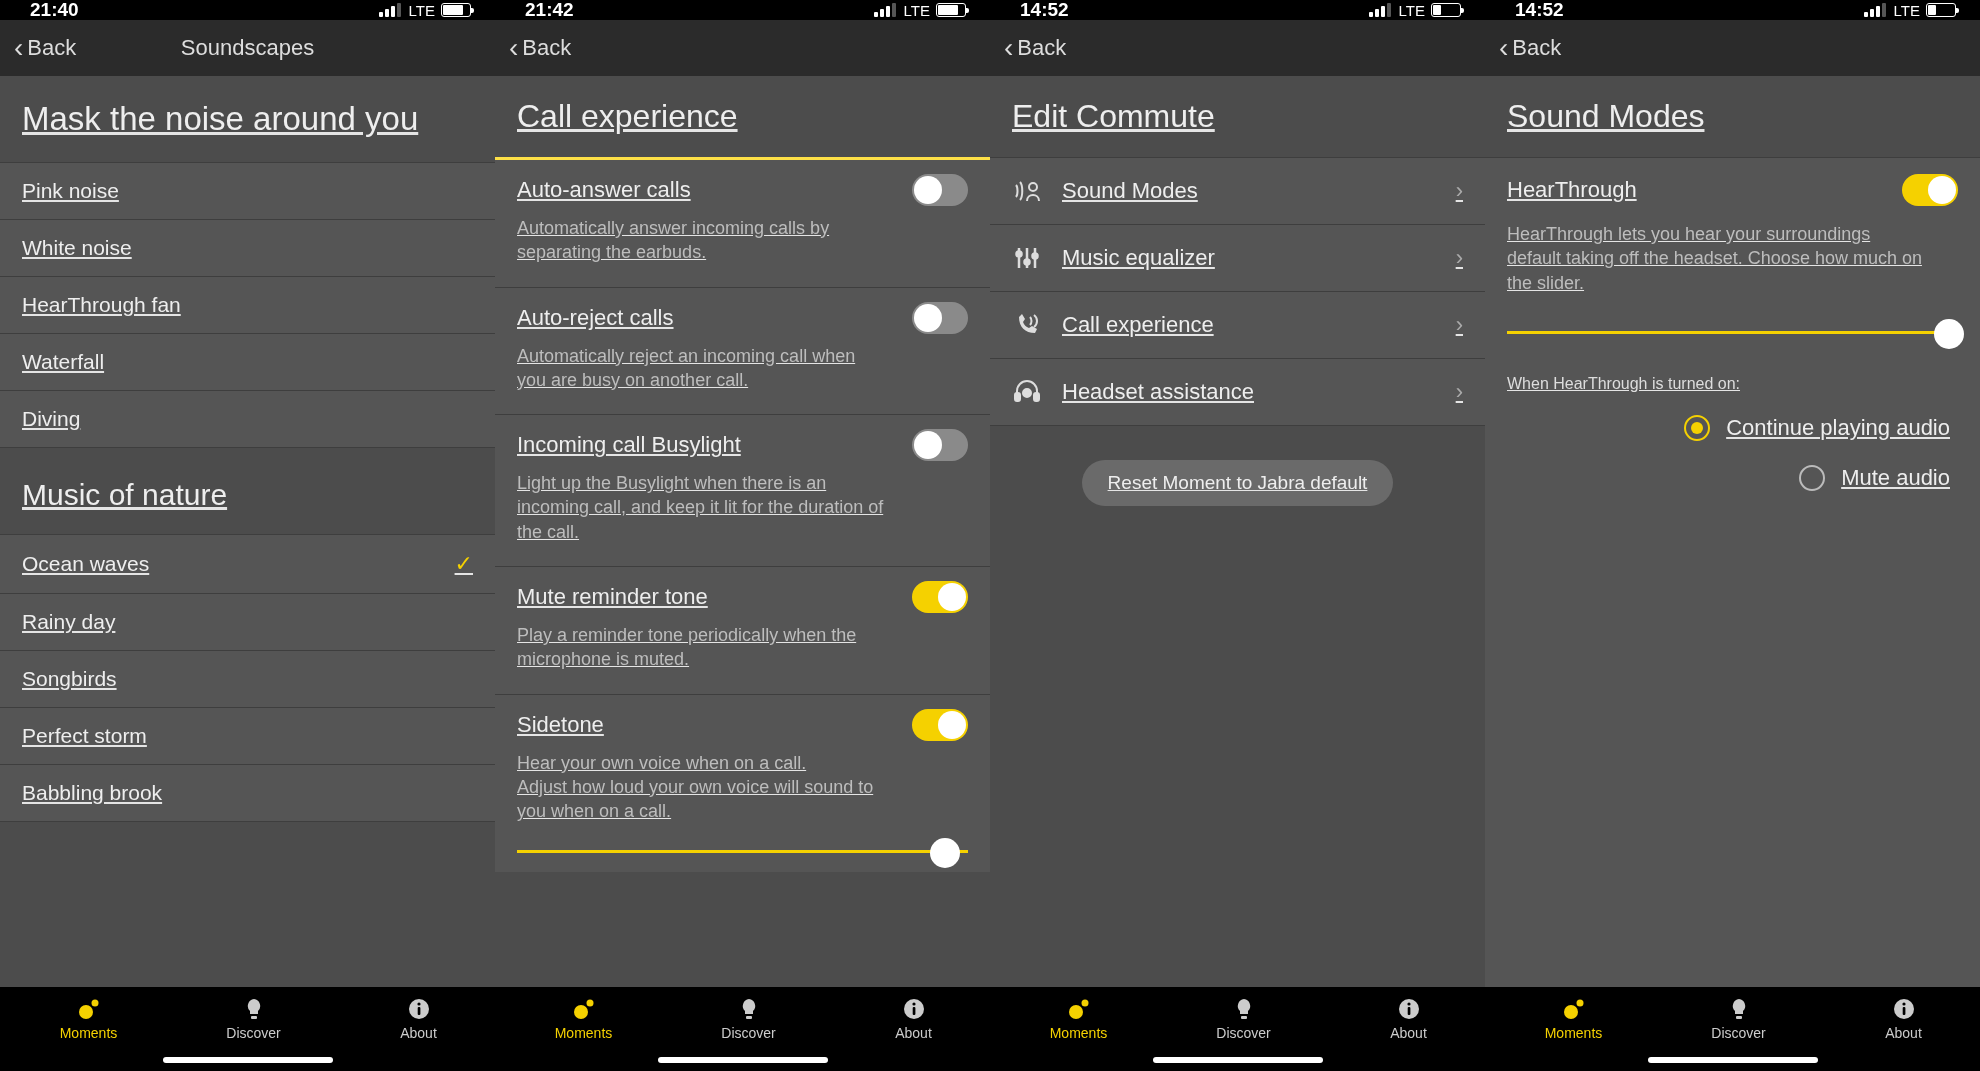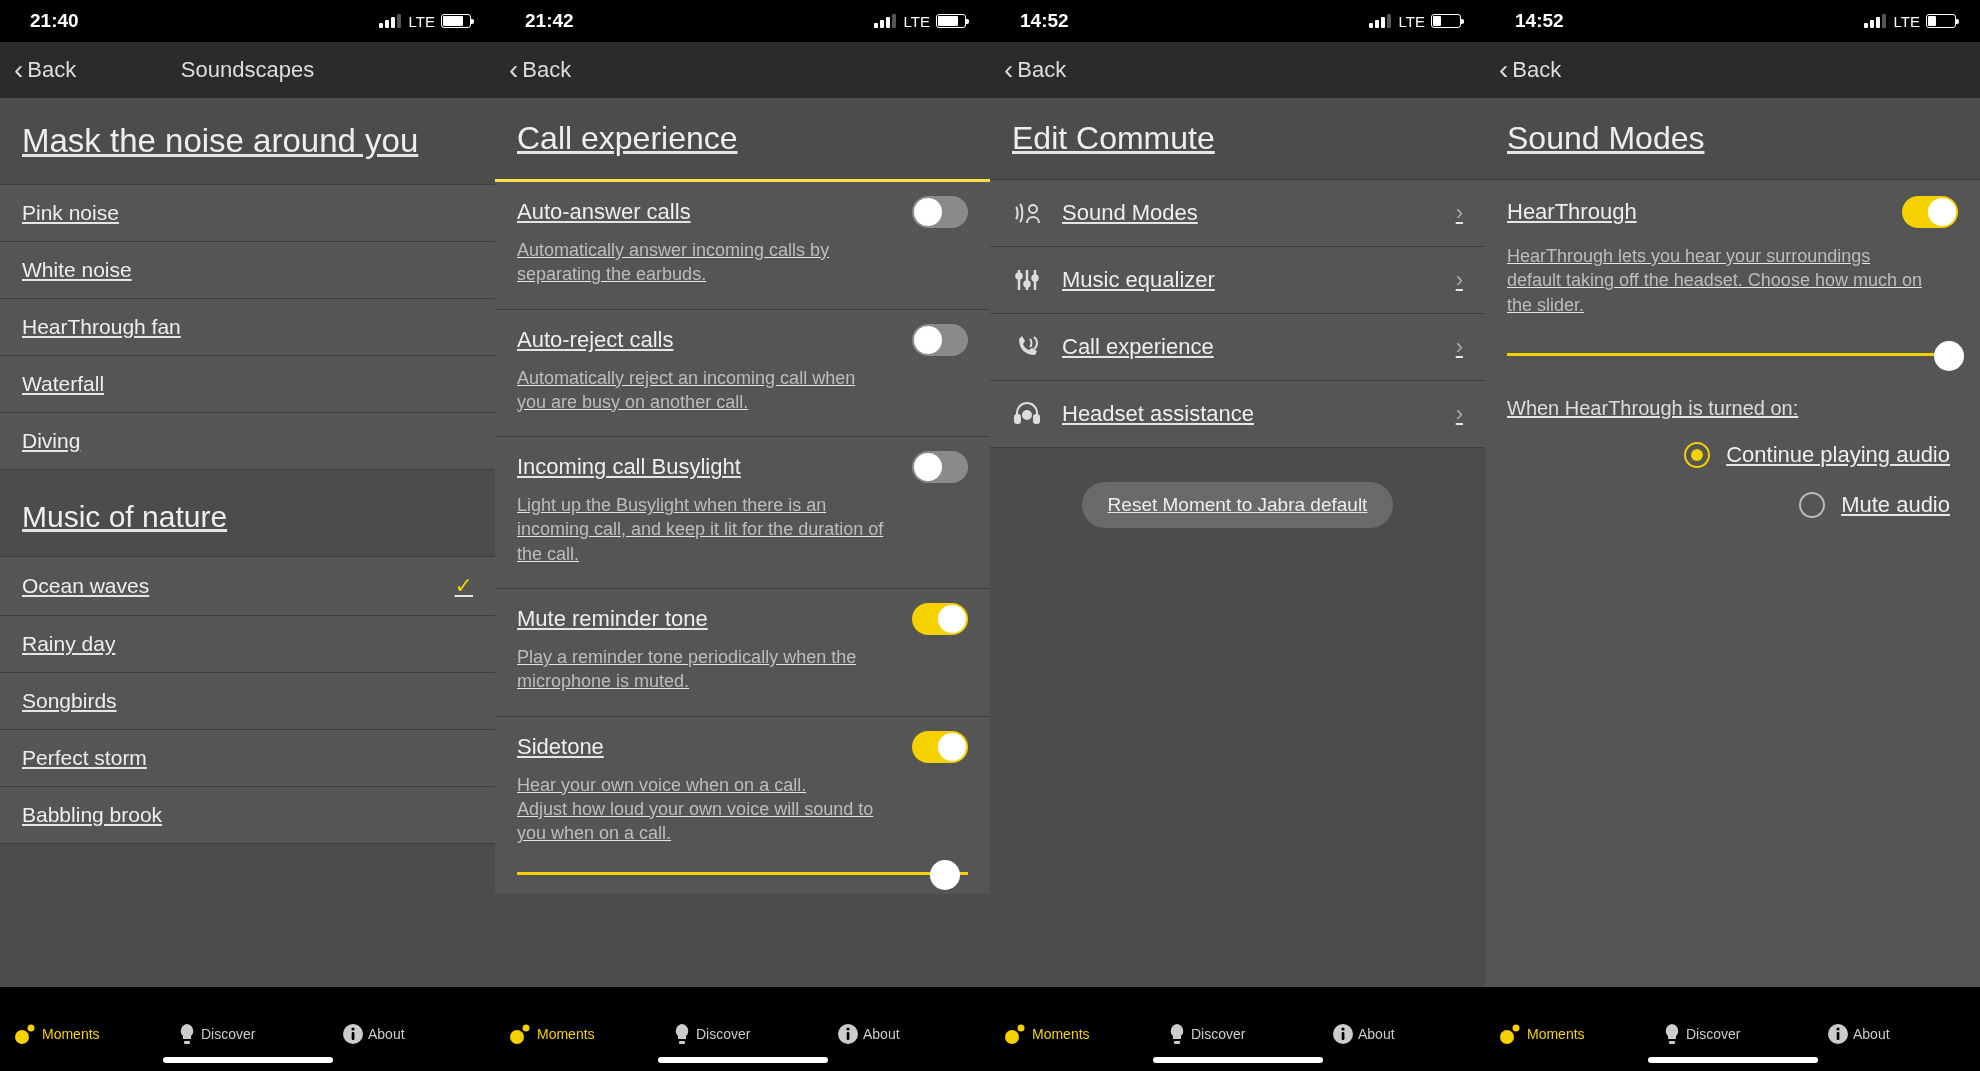--- a/index.html
+++ b/index.html
@@ -14,21 +14,21 @@
   }
   .screen {
     width: 495px;
     height: 1071px;
     background: #4c4c4c;
     display: flex;
     flex-direction: column;
     position: relative;
   }
   .status-bar {
-    height: 42px;
+    height: 20px;
     background: #000;
     display: flex;
     justify-content: space-between;
     align-items: center;
     padding: 0 24px 0 30px;
     font-size: 19px;
     font-weight: 600;
     color: #fff;
   }
   .status-right { display: flex; align-items: center; gap: 6px; font-size: 15px; font-weight: 500;}
@@ -102,26 +102,26 @@
     margin: 34px auto 0; display:block; width: fit-content;
     background:#6a6a6a; color:#eee; font-size:19px; font-weight:300;
     padding: 12px 26px; border:none; border-radius: 28px; cursor:pointer;
   }
   
   .radio-row { display:flex; align-items:center; gap:16px; padding: 12px 8px; font-size:22px; font-weight:300; color:#eee; cursor:pointer;justify-content:flex-end;}
   .radio { width:26px; height:26px; border:2.5px solid #bbb; border-radius:50%; display:flex; align-items:center; justify-content:center;}
   .radio.sel { border-color:#f5d100;}
   .radio.sel .dot { width:12px; height:12px; background:#f5d100; border-radius:50%;}
   .s4-body { padding: 8px 22px;}
-  .s4-prompt { font-size: 20px; color:#ddd; font-weight:300; margin-top: 26px; margin-bottom: 10px;}
+  .s4-prompt { font-size: 16px; color:#ddd; font-weight:300; margin-top: 26px; margin-bottom: 10px;}
   
   .tab-bar {
     height: 84px; background:#000; display:flex;
   }
-  .tab { flex:1; display:flex; align-items:center; justify-content:flex-start; gap:4px; padding-top:10px; cursor:pointer;padding-left:12px;}
+  .tab { flex:1; display:flex; flex-direction:column; align-items:center; justify-content:flex-start; gap:4px; padding-top:10px; cursor:pointer;padding-left:12px;}
   .tab .lbl { font-size:14px;}
   .tab.active .lbl { color:#f5d100;}
   .tab .lbl.inactive { color:#ccc;}
   .tab-icon { height:24px; display:flex; align-items:center; justify-content:center;}
   .home-ind { position:absolute; bottom:8px; left:50%; transform:translateX(-50%); width:170px; height:6px; background:#fff; border-radius:3px;}
   .nav-bar.plain { background:#2b2b2b;}
   .s3-title, .s4-title, .s2-title {
     font-size: 32px; font-weight:300; color:#eee; padding: 22px 22px 22px; background:#4c4c4c;
   }
 </style>

